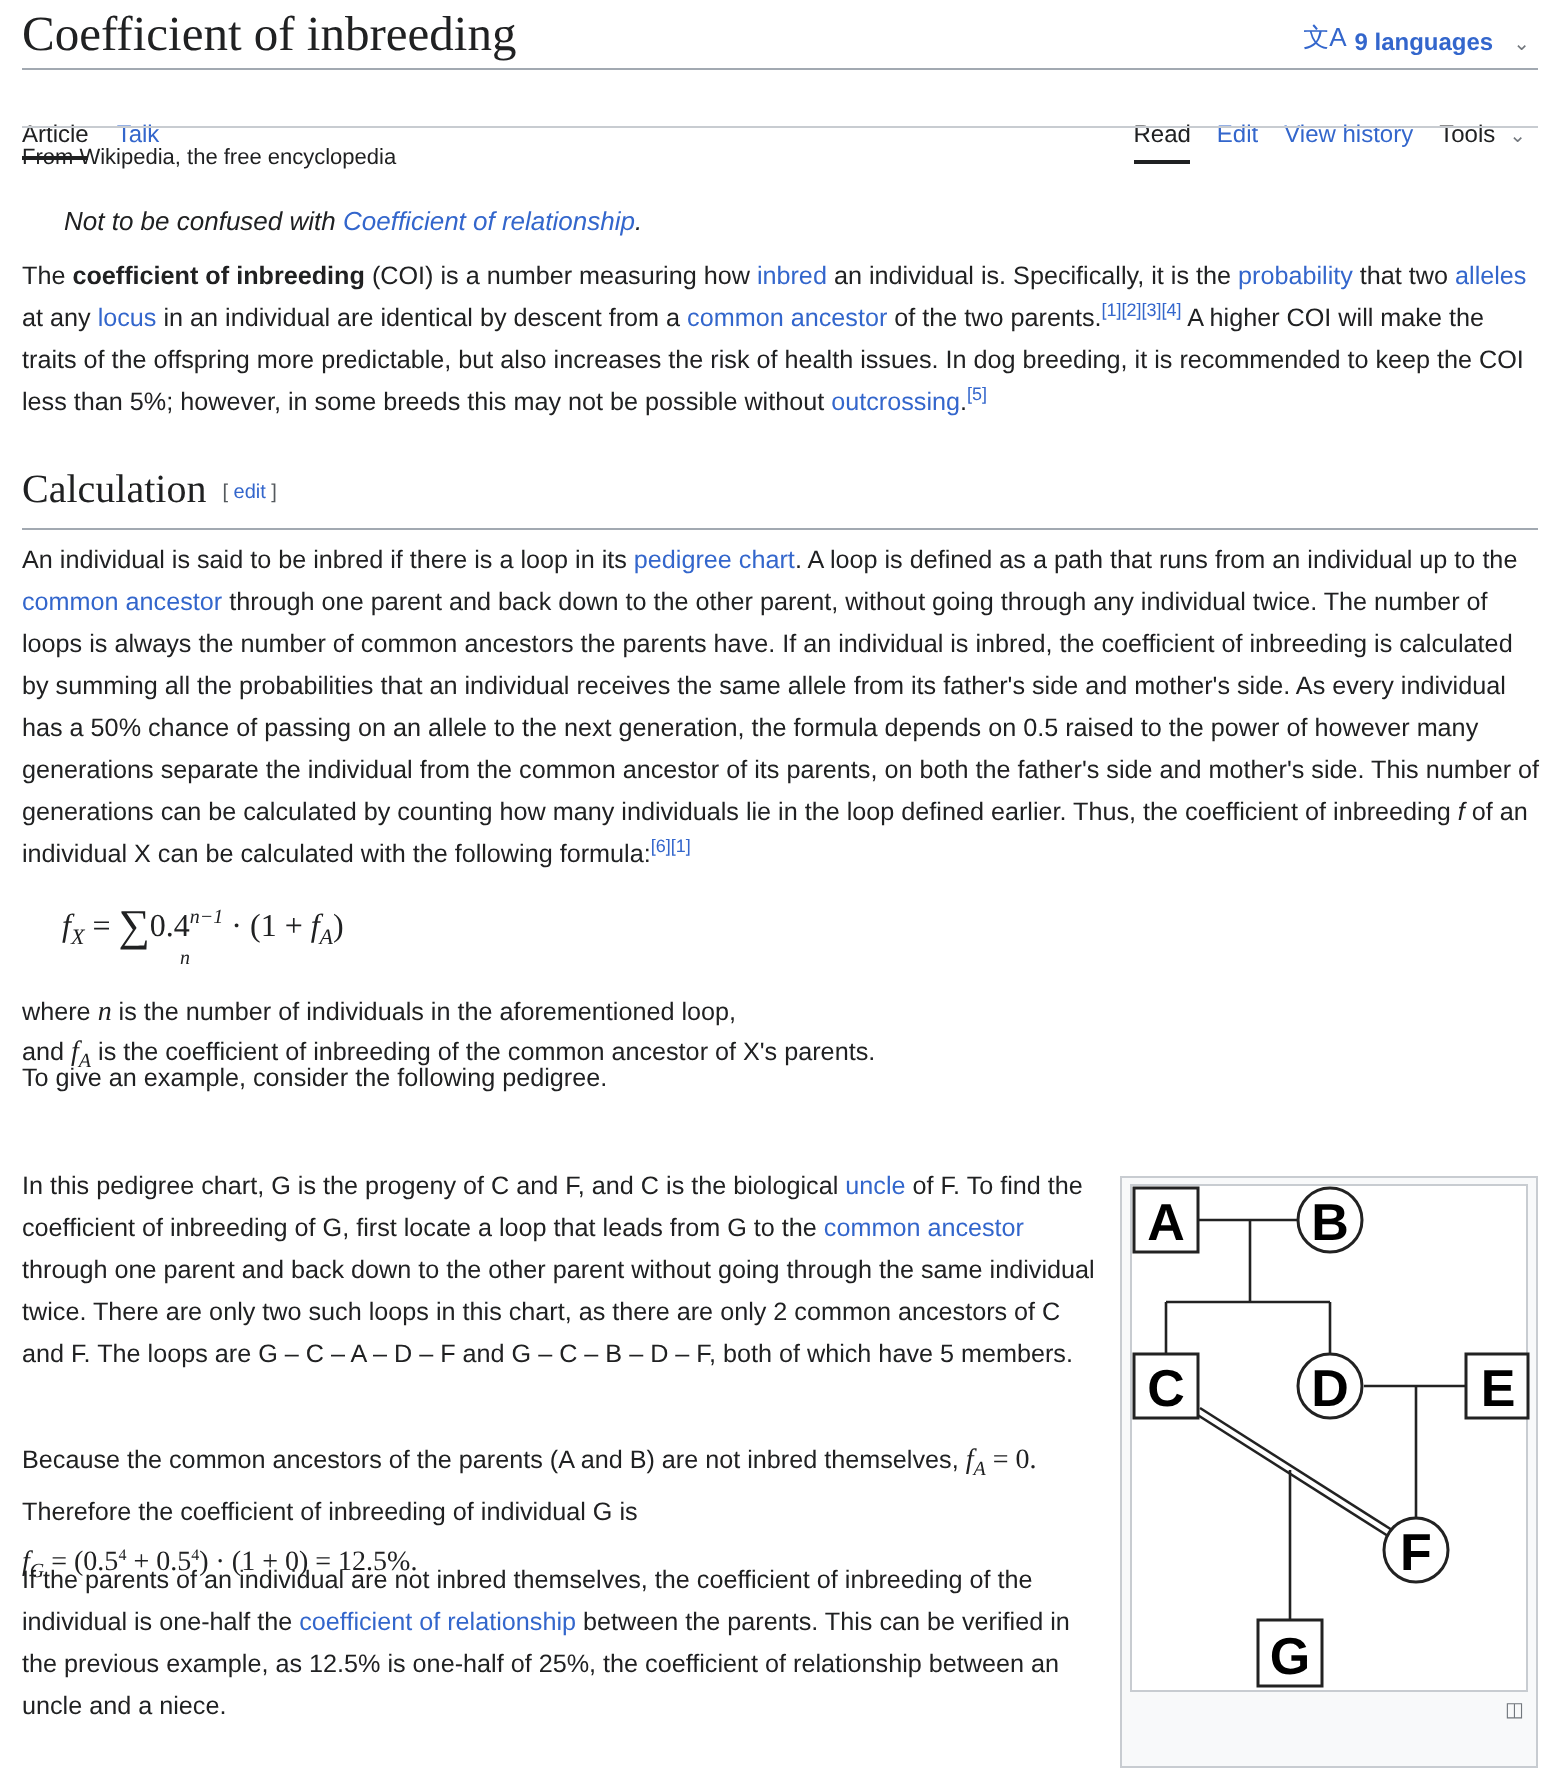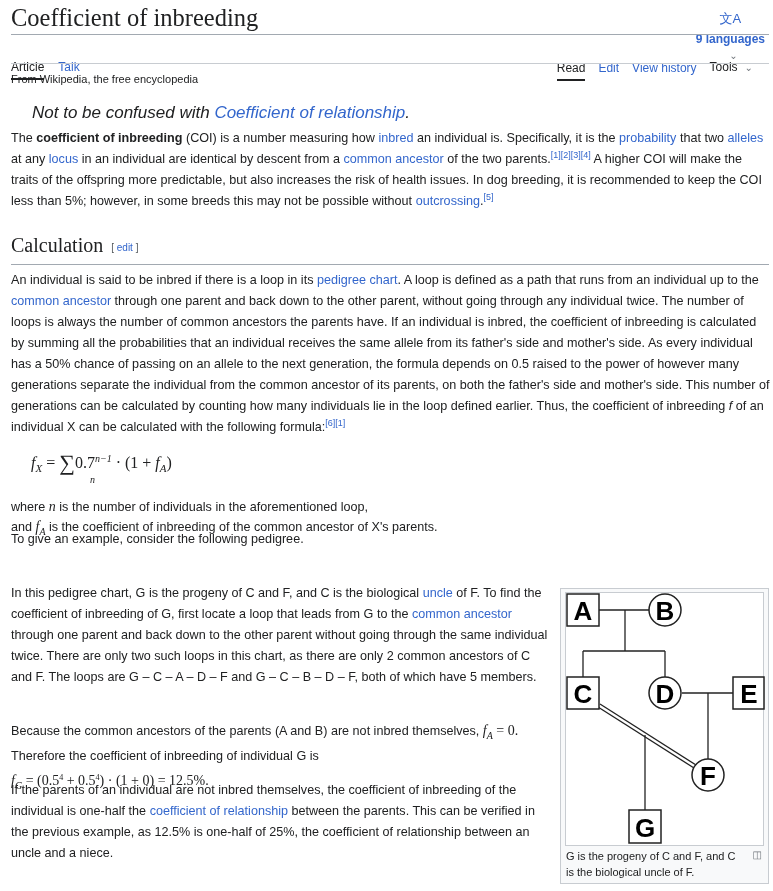--- a/index.html
+++ b/index.html
@@ -9,37 +9,37 @@
     font-family: "Liberation Sans", sans-serif; color: #202122; font-size: 14px;
   }
   a, .link { color: #3366cc; text-decoration: none; cursor: pointer; }
   .title {
     position: absolute; left: 11px; top: 2px;
     font-family: "Liberation Serif", "DejaVu Serif", serif;
     font-size: 24.5px; line-height: 32px; color: #202122; font-weight: normal; margin: 0;
   }
   .title-rule { position: absolute; left: 11px; right: 4px; top: 34px; height: 1px; background: #a2a9b1; }
   .lang-btn {
-    position: absolute; right: 8px; top: 10px; display: flex; align-items: center; gap: 4px;
-    font-size: 12px; font-weight: bold; color: #3366cc; flex-direction: column;
+    position: absolute; right: 8px; top: 10px; display: flex; align-items: flex-end; gap: 4px;
+    font-size: 12px; font-weight: bold; color: #3366cc;
   }
   .lang-btn .icon { font-size: 13px; font-weight: normal; }
   .lang-btn .chev { color: #72777d; font-weight: normal; margin-left: 6px; font-size: 10px; }
   .tabs-left, .tabs-right { position: absolute; top: 43px; display: flex; gap: 0; font-size: 12px; }
   .tabs-left { left: 11px; }
-  .tabs-right { right: 20px; align-items: flex-end; }
+  .tabs-right { right: 10px; }
   .tab { padding: 1px 0 5px 0; margin-right: 14px; color: #3366cc; line-height: 14px; position: relative; margin-top: 16px; }
   .tab.active { color: #202122; }
   .tab.active::after { content: ""; position: absolute; left: 0; right: 0; bottom: -1px; height: 2px; background: #202122; }
   .tabs-right .tab { margin-right: 0; margin-left: 13px; }
   .tab.dark { color: #202122; }
   .tab .chev { color: #72777d; font-size: 10px; margin-left: 7px; }
   .tabs-rule { position: absolute; left: 11px; right: 4px; top: 63px; height: 1px; background: #c8ccd1; }
   .tagline { position: absolute; left: 11px; top: 73px; font-size: 11px; color: #202122; text-align: right; }
-  .hatnote { position: absolute; left: 32px; top: 103px; font-size: 17px; font-style: italic; color: #202122; }
+  .hatnote { position: absolute; left: 32px; top: 103px; font-size: 13px; font-style: italic; color: #202122; }
   .p {
     position: absolute; left: 11px; font-size: 12.6px; line-height: 21px; color: #202122; margin: 0;
   }
   sup.ref { font-size: 9px; line-height: 0; color: #3366cc; vertical-align: super; }
   .h2 {
     position: absolute; left: 11px; top: 234px; margin: 0;
     font-family: "Liberation Serif", "DejaVu Serif", serif; font-weight: normal; font-size: 20px; color: #202122;
   }
   .h2 .editsec { font-family: "Liberation Sans", sans-serif; font-size: 10px; color: #54595d; margin-left: 8px; vertical-align: middle; }
   .h2-rule { position: absolute; left: 11px; right: 4px; top: 264px; height: 1px; background: #a2a9b1; }
@@ -84,21 +84,21 @@
 <div class="hatnote"><span>Not to be confused with </span><a class="link">Coefficient of relationship</a><span>.</span></div>
 
 <p class="p" style="top:128px; width:760px;"><span>The </span><b>coefficient of inbreeding</b><span> (COI) is a number measuring how </span><a>inbred</a><span> an individual is. Specifically, it is the </span><a>probability</a><span> that two </span><a>alleles</a><span> at any </span><a>locus</a><span> in an individual are identical by descent from a </span><a>common ancestor</a><span> of the two parents.</span><sup class="ref">[1][2][3][4]</sup><span> A higher COI will make the traits of the offspring more predictable, but also increases the risk of health issues. In dog breeding, it is recommended to keep the COI less than 5%; however, in some breeds this may not be possible without </span><a>outcrossing</a><span>.</span><sup class="ref">[5]</sup></p>
 
 <h2 class="h2"><span>Calculation</span><span class="editsec">[ <a>edit</a> ]</span></h2>
 <div class="h2-rule"></div>
 
 <p class="p" style="top:270px; width:760px;"><span>An individual is said to be inbred if there is a loop in its </span><a>pedigree chart</a><span>. A loop is defined as a path that runs from an individual up to the </span><a>common ancestor</a><span> through one parent and back down to the other parent, without going through any individual twice. The number of loops is always the number of common ancestors the parents have. If an individual is inbred, the coefficient of inbreeding is calculated by summing all the probabilities that an individual receives the same allele from its father's side and mother's side. As every individual has a 50% chance of passing on an allele to the next generation, the formula depends on 0.5 raised to the power of however many generations separate the individual from the common ancestor of its parents, on both the father's side and mother's side. This number of generations can be calculated by counting how many individuals lie in the loop defined earlier. Thus, the coefficient of inbreeding </span><i>f</i><span> of an individual X can be calculated with the following formula:</span><sup class="ref">[6][1]</sup></p>
 
 <div class="formula math">
-  <span class="mi">f</span><sub class="mi" style="font-size:11px;">X</sub><span> = </span><span class="sum">∑</span><span class="sumsub">n</span><span>0.7</span><sup style="font-size:10px;" class="mi">n−1</sup><span> · (1 + </span><span class="mi">f</span><sub class="mi" style="font-size:11px;">A</sub><span>)</span>
+  <span class="mi">f</span><sub class="mi" style="font-size:11px;">X</sub><span> = </span><span class="sum">∑</span><span class="sumsub">n</span><span>0.4</span><sup style="font-size:10px;" class="mi">n−1</sup><span> · (1 + </span><span class="mi">f</span><sub class="mi" style="font-size:11px;">A</sub><span>)</span>
 </div>
 
 <p class="p" style="top:496px;text-align:center;"><span>where </span><span class="math mi" style="font-size:14px;">n</span><span> is the number of individuals in the aforementioned loop,</span></p>
 <p class="p" style="top:516px;"><span>and </span><span class="math mi" style="font-size:14px;">f</span><sub class="math mi" style="font-size:10px;">A</sub><span> is the coefficient of inbreeding of the common ancestor of X's parents.</span></p>
 
 <p class="p" style="top:529px;">To give an example, consider the following pedigree.</p>
 
 <p class="p" style="top:583px; width:540px;"><span>In this pedigree chart, G is the progeny of C and F, and C is the biological </span><a>uncle</a><span> of F. To find the coefficient of inbreeding of G, first locate a loop that leads from G to the </span><a>common ancestor</a><span> through one parent and back down to the other parent without going through the same individual twice. There are only two such loops in this chart, as there are only 2 common ancestors of C and F. The loops are G – C – A – D – F and G – C – B – D – F, both of which have 5 members.</span></p>
 
 <p class="p" style="top:720px; width:545px;"><span>Because the common ancestors of the parents (A and B) are not inbred themselves, </span><span class="math mi" style="font-size:14px;">f</span><sub class="math mi" style="font-size:10px;">A</sub><span class="math" style="font-size:14px;"> = 0.</span><br><span>Therefore the coefficient of inbreeding of individual G is</span><br><span class="math mi" style="font-size:14px;">f</span><sub class="math mi" style="font-size:10px;">G</sub><span class="math" style="font-size:14px;"> = (0.5</span><sup class="math" style="font-size:8px;">4</sup><span class="math" style="font-size:14px;"> + 0.5</span><sup class="math" style="font-size:8px;">4</sup><span class="math" style="font-size:14px;">) · (1 + 0) = 12.5%.</span></p>
@@ -138,15 +138,14 @@
         <text x="17" y="27">A</text>
         <text x="99" y="27">B</text>
         <text x="17" y="110">C</text>
         <text x="99" y="110">D</text>
         <text x="183" y="110">E</text>
         <text x="142" y="192">F</text>
         <text x="79" y="244">G</text>
       </g>
     </svg>
   </div>
-  <div class="caption">G is the progeny of C and F, and C is the biological uncle of F.</div>
   <div class="enlarge">◫</div>
 </div>
 
 </body></html>

